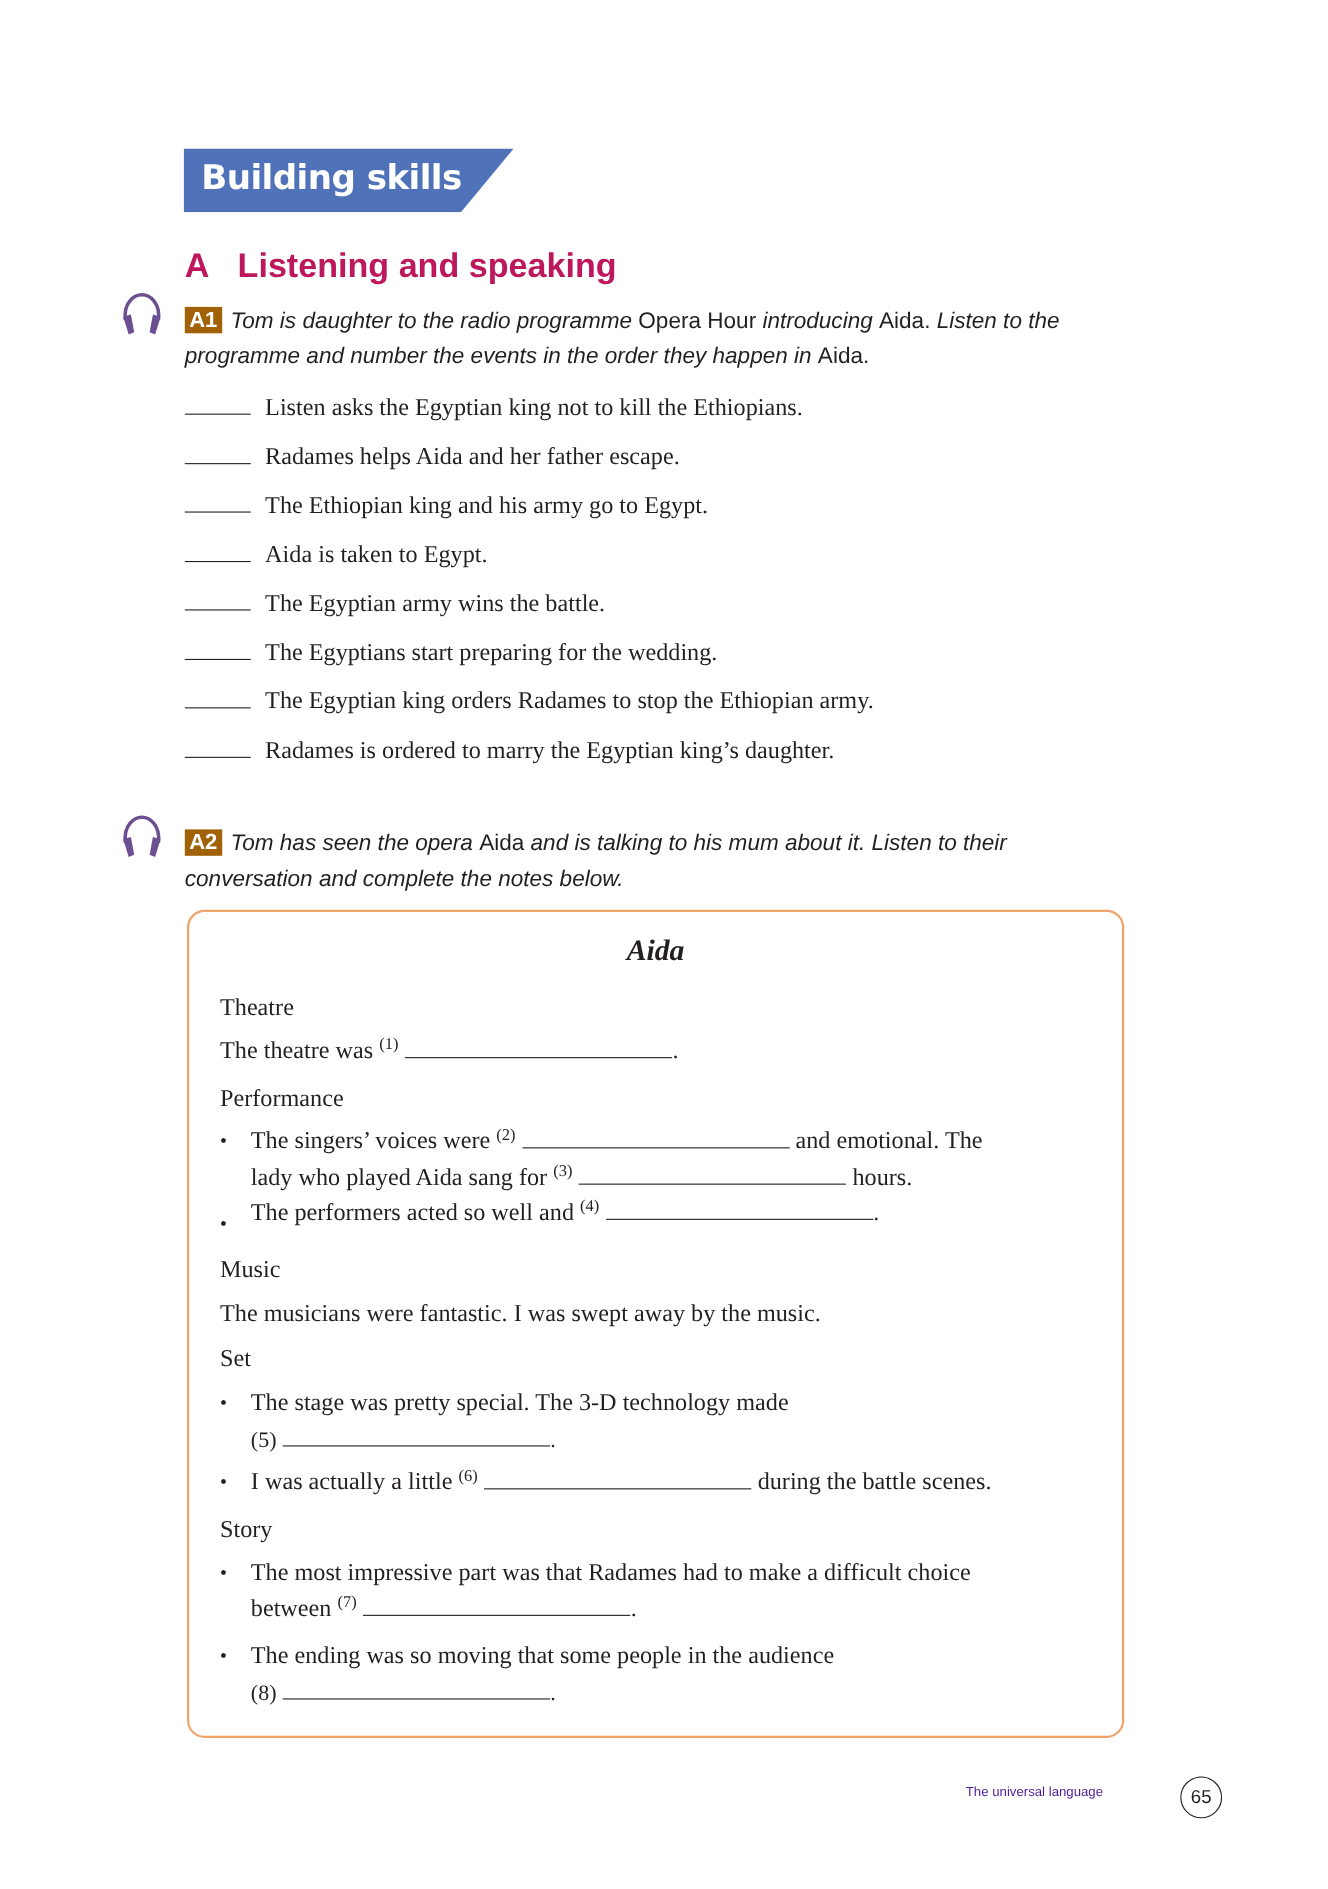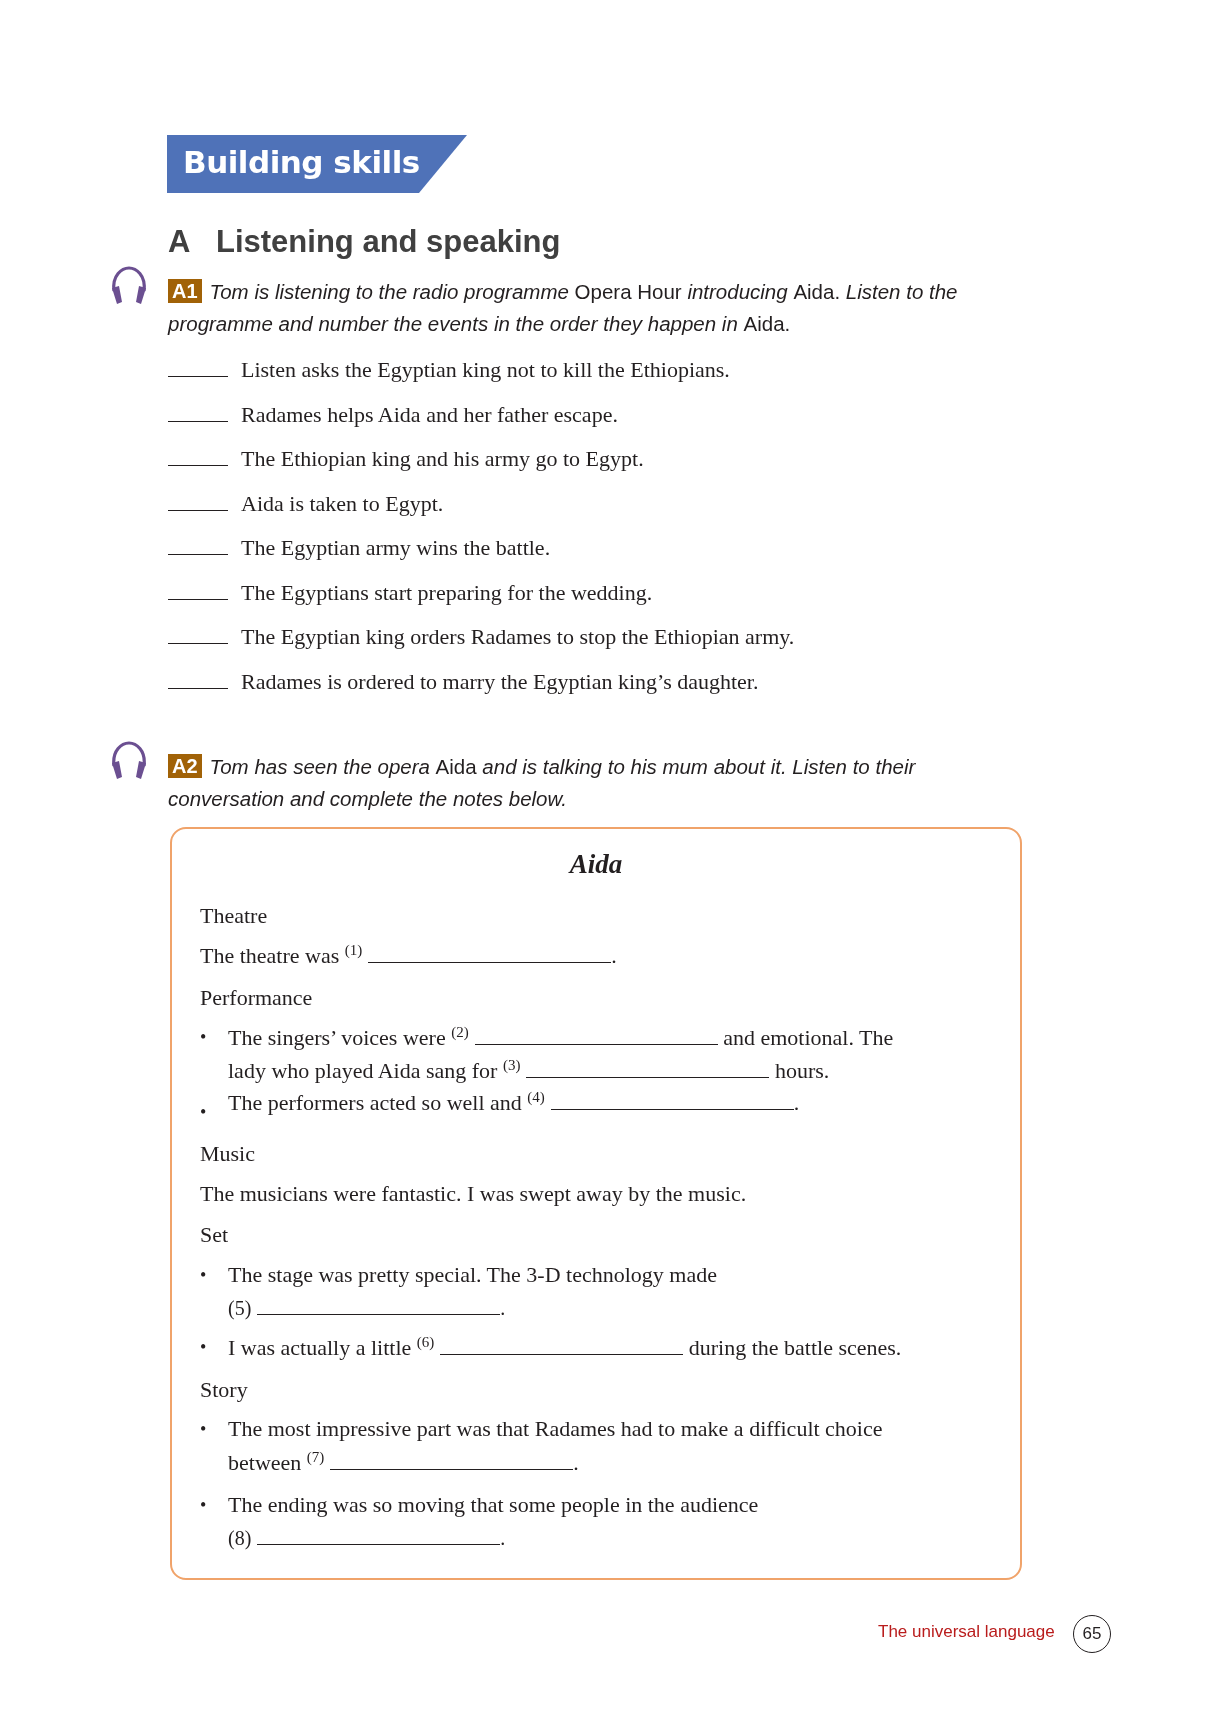--- a/index.html
+++ b/index.html
@@ -3,21 +3,21 @@
   <meta charset="utf-8">
   <style>
     * { box-sizing: border-box; margin: 0; padding: 0; }
     html, body { width: 1207px; height: 1717px; background: #ffffff; }
     body { position: relative; font-family: "Liberation Serif", serif; color: #231f20; overflow: hidden; }
 
     .banner { position: absolute; left: 167px; top: 135px; height: 58px; width: 300px; padding-left: 35px; }
     .banner svg { position: absolute; left: 0; top: 0; }
     .banner-text { position: absolute; left: 16px; top: 9px; font-family: "DejaVu Sans", sans-serif; font-weight: bold; font-size: 31px; color: #ffffff; letter-spacing: -0.5px; }
 
-    .section-heading { position: absolute; left: 168px; top: 224px; font-family: "Liberation Sans", sans-serif; font-weight: bold; font-size: 31px; color: #404040; }
+    .section-heading { position: absolute; left: 168px; top: 224px; font-family: "Liberation Sans", sans-serif; font-weight: bold; font-size: 31px; color: #be185d; }
     .section-heading .letter { display: inline-block; width: 48px; }
 
     .headphones { position: absolute; width: 42px; height: 42px; }
     .headphones svg { width: 42px; height: 42px; }
 
     .instruction { position: absolute; left: 168px; font-family: "Liberation Sans", sans-serif; font-size: 20.5px; line-height: 32px; color: #231f20; width: 840px; }
     .instruction .it { font-style: italic; }
     .badge { display: inline-block; background: #a16207; color: #ffffff; font-style: normal; font-weight: bold; font-size: 20px; line-height: 24px; padding: 0 4px; margin-right: 8px; vertical-align: 1px; }
 
     .events { position: absolute; left: 168px; top: 357px; width: 820px; }
@@ -26,21 +26,21 @@
 
     .notes-box { position: absolute; left: 170px; top: 827px; width: 852px; height: 753px; border: 2px solid #f0a36a; border-radius: 16px; }
     .notes-title { position: absolute; left: 0; width: 100%; top: 20px; text-align: center; font-style: italic; font-weight: bold; font-size: 27px; }
 
     .nb { position: absolute; font-size: 22px; }
     .nb-head { font-weight: normal; }
     .sup { font-size: 15px; vertical-align: 8px; }
     .fill { display: inline-block; border-bottom: 1.5px solid #231f20; width: 243px; height: 18px; margin-left: 6px; }
     .bullet { position: absolute; font-size: 18px; }
 
-    .footer-text { position: absolute; left: 878px; top: 1622px; font-family: "Liberation Sans", sans-serif; font-size: 17px; color: #b91c1c; }
+    .footer-text { position: absolute; left: 878px; top: 1622px; font-family: "Liberation Sans", sans-serif; font-size: 12px; color: #4c1d95; }
     .page-num { position: absolute; left: 1073px; top: 1615px; width: 38px; height: 38px; border: 1.5px solid #231f20; border-radius: 50%; font-family: "Liberation Sans", sans-serif; font-size: 17px; text-align: center; line-height: 35px; }
   </style>
 </head>
 <body>
 
 <div class="banner">
   <svg width="300" height="58" viewBox="0 0 300 58">
     <polygon points="0,0 300,0 252,58 0,58" fill="#4f72b8"></polygon>
   </svg>
   <span class="banner-text">Building skills</span>
@@ -51,21 +51,21 @@
 </div>
 
 <div class="headphones" style="left:108px; top:265px;">
   <svg viewBox="0 0 42 42">
     <path d="M6 26 C4 10 14 3 21 3 C28 3 38 10 36 26" fill="none" stroke="#6b4f91" stroke-width="3.2"></path>
     <path d="M4 23 L11 21 L14 37 L9 39 Z" fill="#6b4f91"></path>
     <path d="M38 23 L31 21 L28 37 L33 39 Z" fill="#6b4f91"></path>
   </svg>
 </div>
 <div class="instruction" style="top:276px;">
-  <span class="badge">A1</span><span class="it">Tom is listening to the radio programme </span><span>Opera Hour</span><span class="it"> introducing </span><span>Aida</span><span>. </span><span class="it">Listen to the programme and number the events in the order they happen in </span><span>Aida</span><span>.</span>
+  <span class="badge">A1</span><span class="it">Tom is daughter to the radio programme </span><span>Opera Hour</span><span class="it"> introducing </span><span>Aida</span><span>. </span><span class="it">Listen to the programme and number the events in the order they happen in </span><span>Aida</span><span>.</span>
 </div>
 
 <div class="events">
   <div class="event">
       <span class="blank"></span>
       <span>Listen asks the Egyptian king not to kill the Ethiopians.</span>
     </div>
   <div class="event">
       <span class="blank"></span>
       <span>Radames helps Aida and her father escape.</span>

